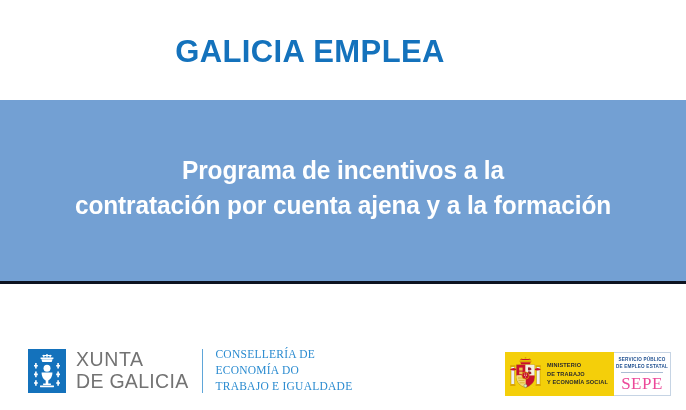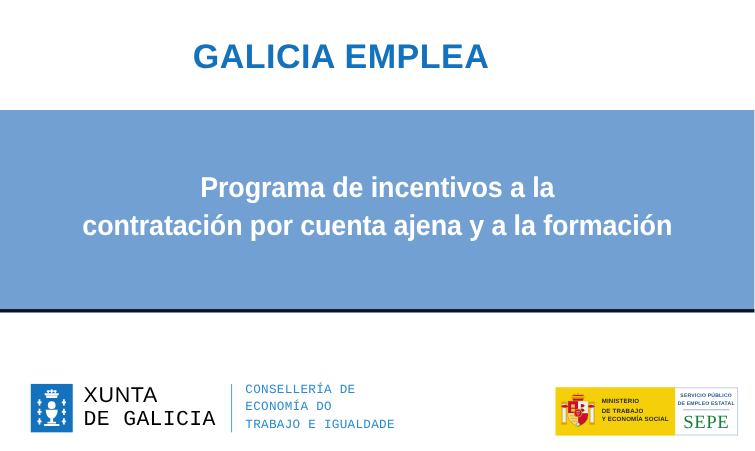--- a/index.html
+++ b/index.html
@@ -102,40 +102,40 @@
     width: 38px;
     height: 44px;
     background: #1472bc;
     position: relative;
     flex: none;
   }
   .xunta-emblem svg { display: block; }
 
   .xunta-word {
     margin-left: 10px;
-    color: #000000;
+    color: #737373;
     font-family: "Liberation Sans", sans-serif;
     font-weight: normal;
     font-size: 19.5px;
     line-height: 1.12;
     letter-spacing: 0.6px;
     white-space: nowrap;
   }
-  .xunta-word .l2 { letter-spacing: 0.3px; font-family: Liberation Mono, monospace; }
+  .xunta-word .l2 { letter-spacing: 0.3px; }
 
   .xunta-divider {
     width: 1px;
     height: 44px;
     background: #5fa6d9;
     margin: 0 12px 0 14px;
     flex: none;
   }
   .consellería {
     color: #2a8bd0;
-    font-family: Liberation Mono, monospace;
+    font-family: Liberation Serif, serif;
     font-size: 11.5px;
     line-height: 1.37;
     letter-spacing: 0.25px;
     white-space: nowrap;
   }
 
   
   .gob-block {
     position: absolute;
     left: 505px;
@@ -180,21 +180,21 @@
     color: #1d4e8f;
     font-family: "Liberation Sans", sans-serif;
     font-size: 4.6px;
     line-height: 1.45;
     letter-spacing: 0.2px;
     text-align: center;
     white-space: nowrap;
     font-weight: bold;
   }
   .sepe-word {
-    color: #15803d;
+    color: #ec4899;
     font-family: "Liberation Serif", serif;
     font-size: 17px;
     line-height: 1;
     letter-spacing: 0.5px;
     margin-top: 2px;
     border-top: 1px solid #a9bcd3;
     padding-top: 2px;
   }
 </style>
 </head>

